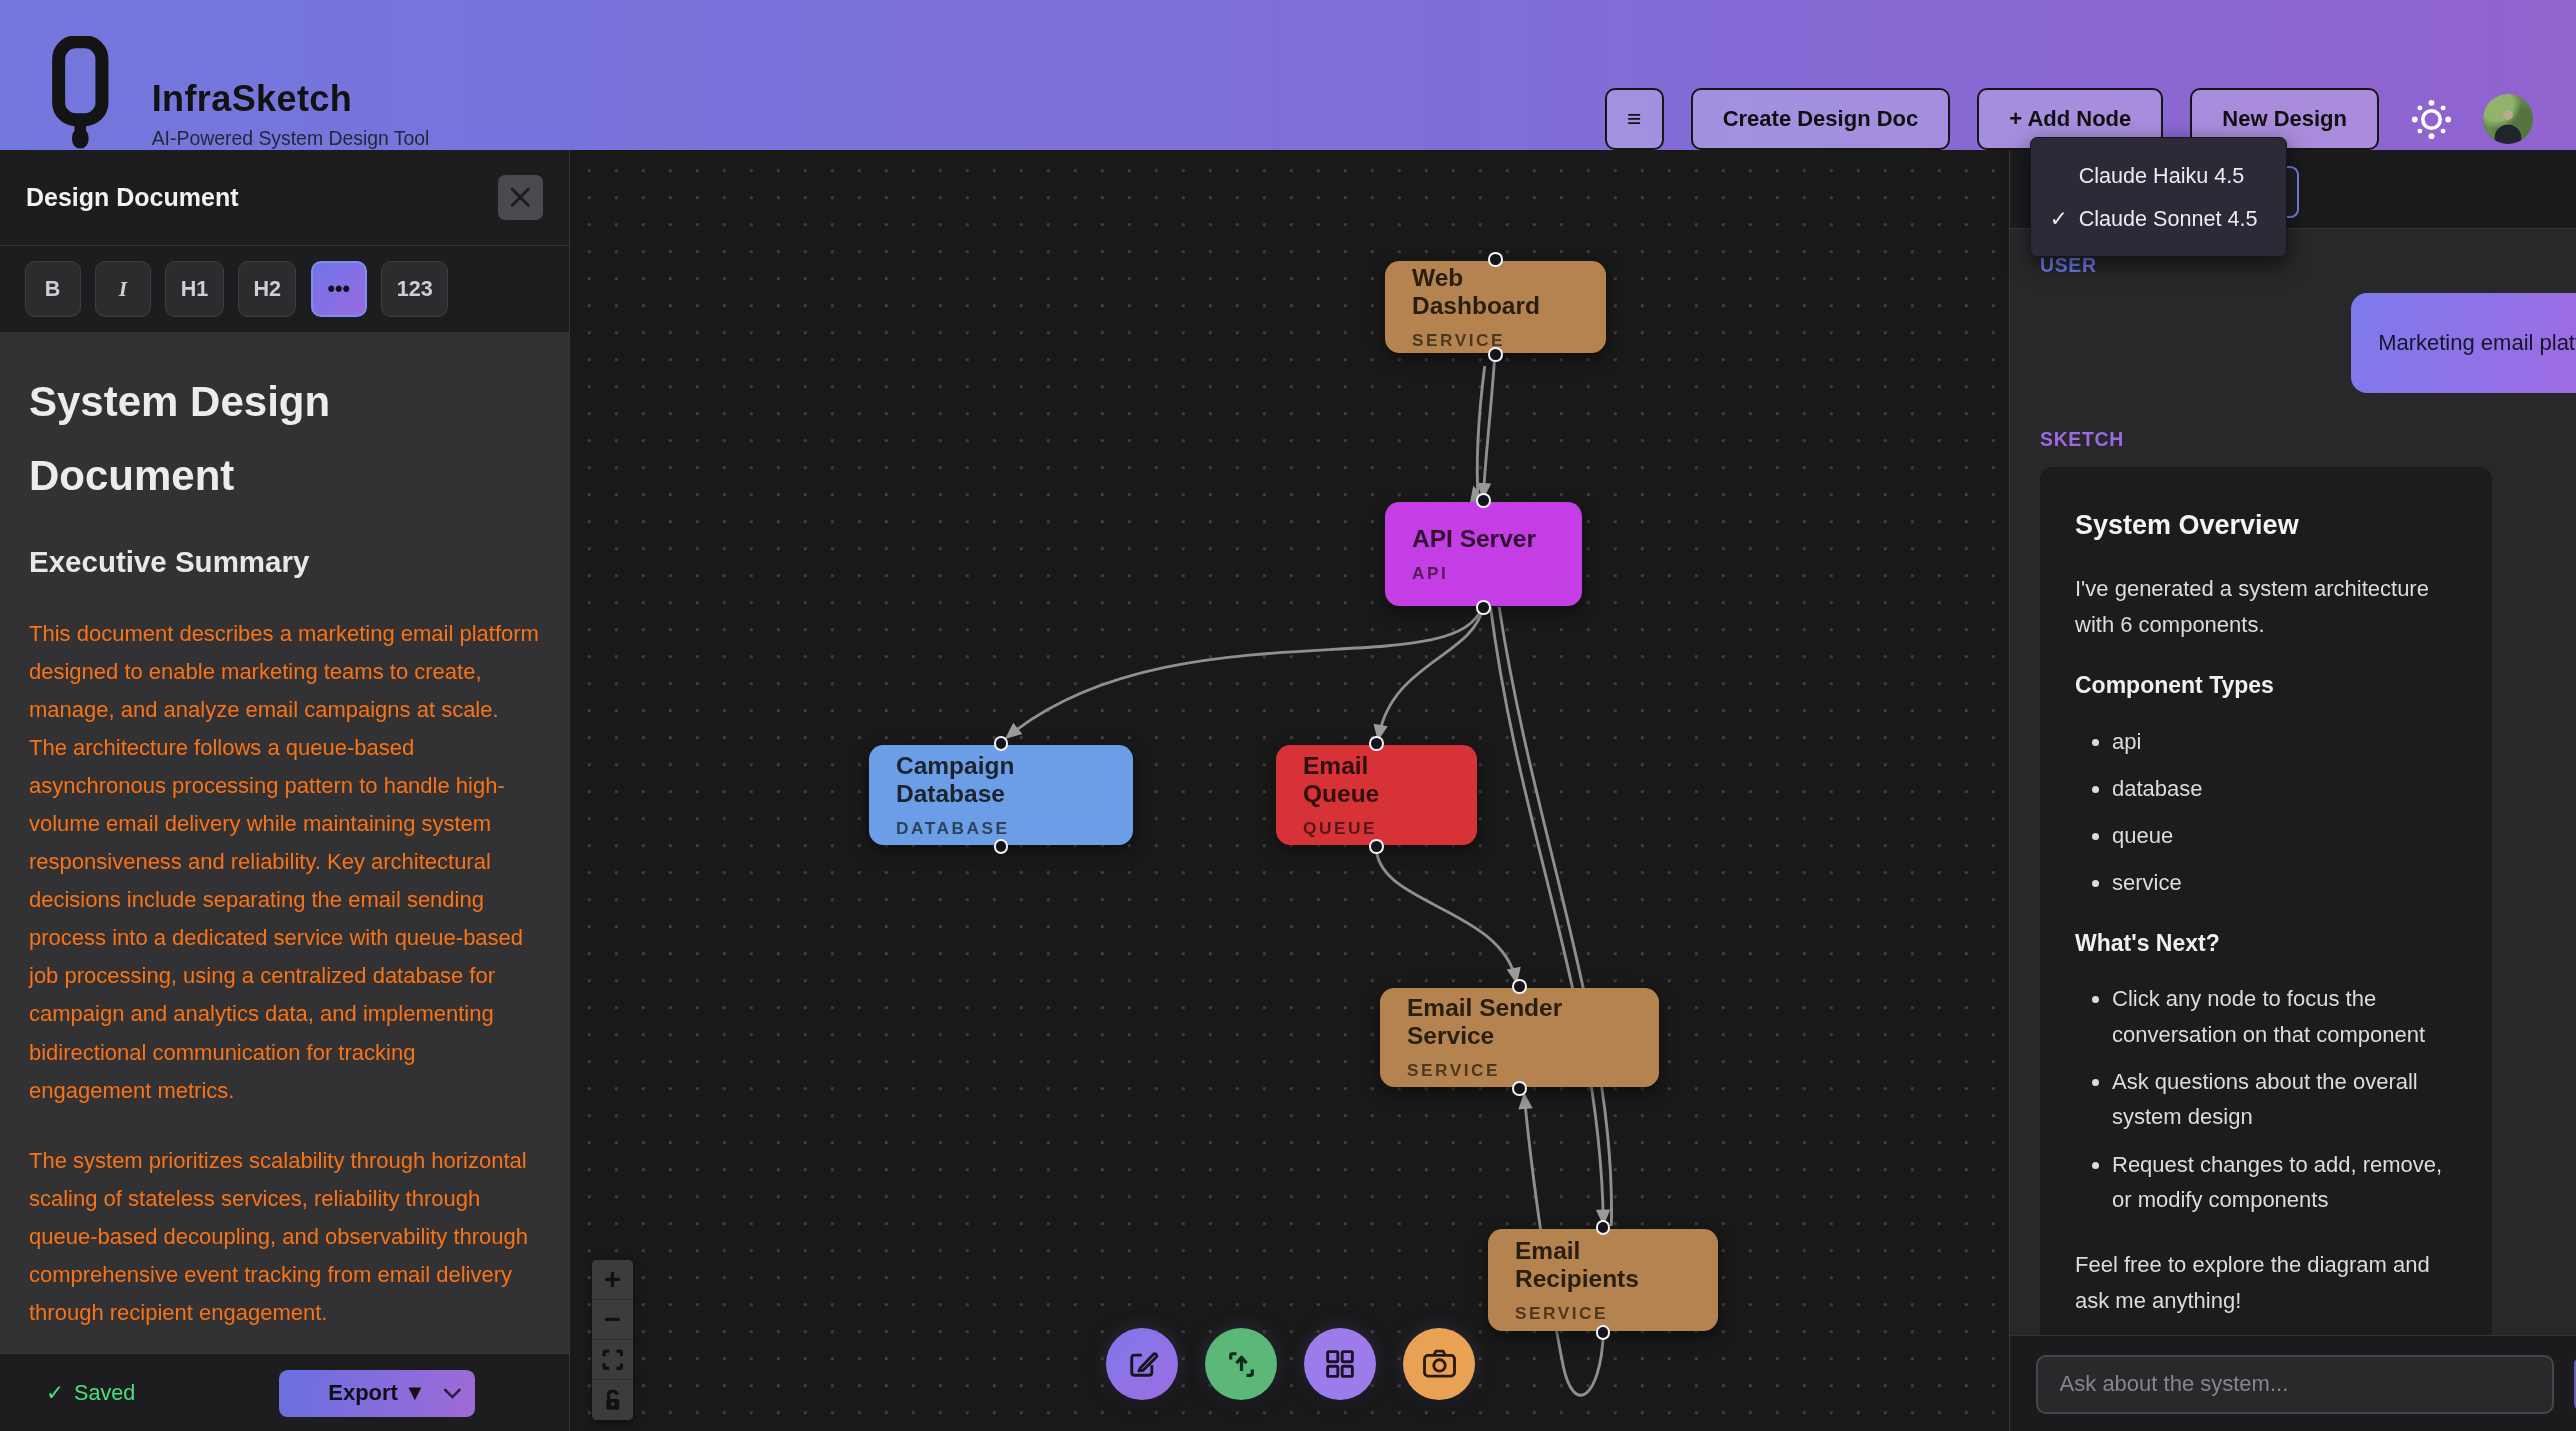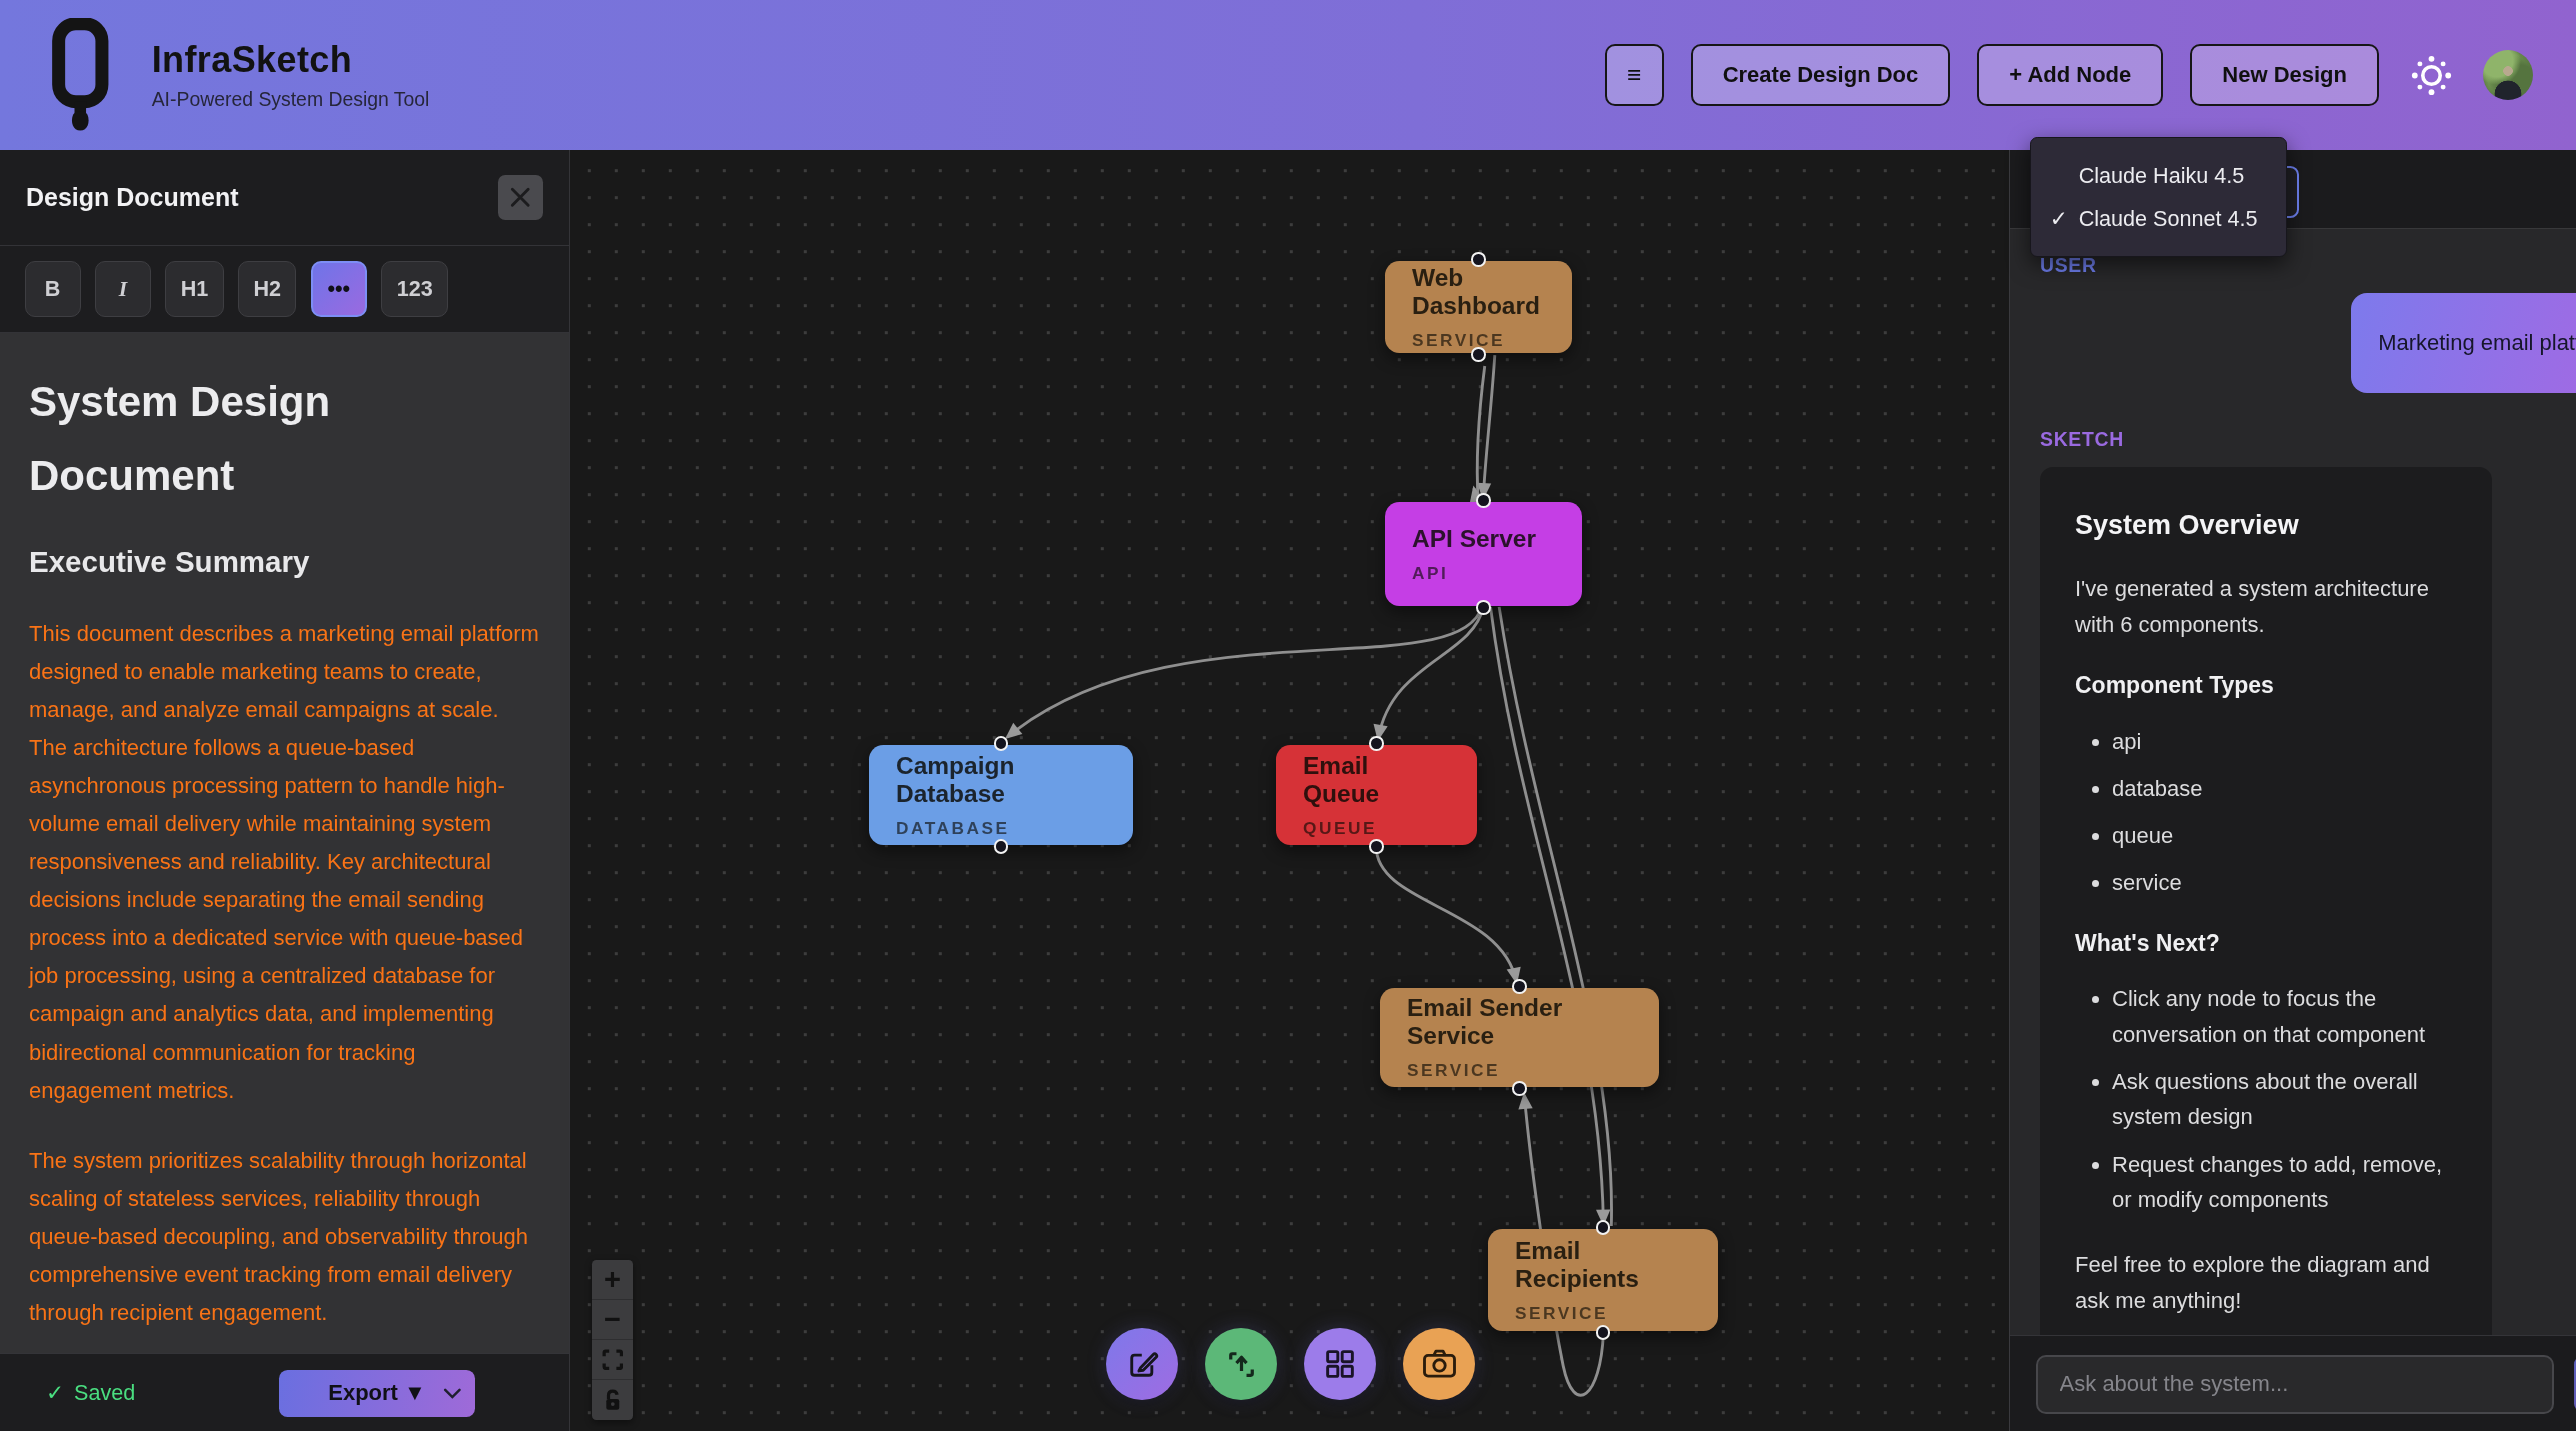--- a/index.html
+++ b/index.html
@@ -3,21 +3,21 @@
 <meta charset="utf-8">
 <style>
   * { margin:0; padding:0; box-sizing:border-box; }
   html,body { background:#0e0e0e; }
   body { font-family:"Liberation Sans", sans-serif; }
   #app { position:relative; width:2576px; height:1431px; overflow:hidden; background:#191919; }
 
   
   .header { position:absolute; left:0; top:0; width:2576px; height:150px; z-index:20;
     background:linear-gradient(90deg,#7477dd 0%, #7f6ed7 55%, #9163cf 100%);
-    display:flex; align-items:center; }
+    display:flex; align-items:flex-end; }
   .logo-wrap { margin-left:47px; width:86px; display:flex; align-items:center; }
   .brand { margin-left:18.7px; }
   .brand-title { font-size:36px; font-weight:800; color:#121212; letter-spacing:0.4px; }
   .brand-sub { font-size:19.4px; color:#26263a; margin-top:7.2px; }
   .header-right { margin-left:auto; display:flex; align-items:center; margin-right:43px; gap:27px; }
   .hbtn { background:rgba(255,255,255,.25); border:2.9px solid #161616; border-radius:10px;
     color:#101010; font-weight:700; font-size:22px; padding:0 30px; height:62px;
     display:flex; align-items:center; justify-content:center; cursor:pointer; }
   .hbtn.small { width:59px; padding:0; font-size:24.5px; }
   .sun { width:50px; height:50px; display:flex; align-items:center; justify-content:center; }
@@ -64,21 +64,21 @@
     background-size:27px 27px; background-position:5.8px 7.2px; overflow:hidden; }
   .edges { position:absolute; left:0; top:0; }
 
   .node { position:absolute; border-radius:14.4px; padding:0 27px; display:flex; flex-direction:column;
     justify-content:center; gap:10px; box-shadow:0 5.8px 16px rgba(0,0,0,.45); cursor:pointer; }
   .node-title { font-size:24.5px; font-weight:800; color:rgba(10,8,4,.82); }
   .node-sub { font-size:17.3px; font-weight:600; letter-spacing:2.5px; color:rgba(10,8,4,.62); }
   .handle { position:absolute; left:50%; width:14.4px; height:14.4px; margin-left:-7.2px; border-radius:50%;
     background:#14141e; border:2.9px solid #f2f2f2; }
   .handle.top { top:-8.6px; } .handle.bottom { bottom:-8.6px; }
-  .n-wd   { left:815px; top:111px;  width:187px; height:92px; background:#b5834f; }
+  .n-wd   { left:815px; top:111px;  width:221px; height:92px; background:#b5834f; }
   .n-api  { left:815px; top:352px;  width:197px; height:104px; background:#c53ee5; }
   .n-db   { left:299px;  top:595px;  width:264px; height:100px; background:#6b9ee6; }
   .n-q    { left:706px;  top:595px;  width:201px; height:100px; background:#d63237; }
   .n-snd  { left:810px; top:838px; width:279px; height:99px; background:#b5834f; }
   .n-rcp  { left:918px; top:1079px; width:230px; height:102px; background:#b5834f; }
 
   .zoom-panel { position:absolute; left:22px; top:1110px; width:41px; background:#3c3c3e;
     border-radius:4.3px; overflow:hidden; box-shadow:0 2.9px 7.2px rgba(0,0,0,.4); }
   .zbtn { width:41px; height:40px; display:flex; align-items:center; justify-content:center;
     color:#111; font-size:29px; font-weight:700; border-bottom:0.7px solid #2e2e30; cursor:pointer; }

